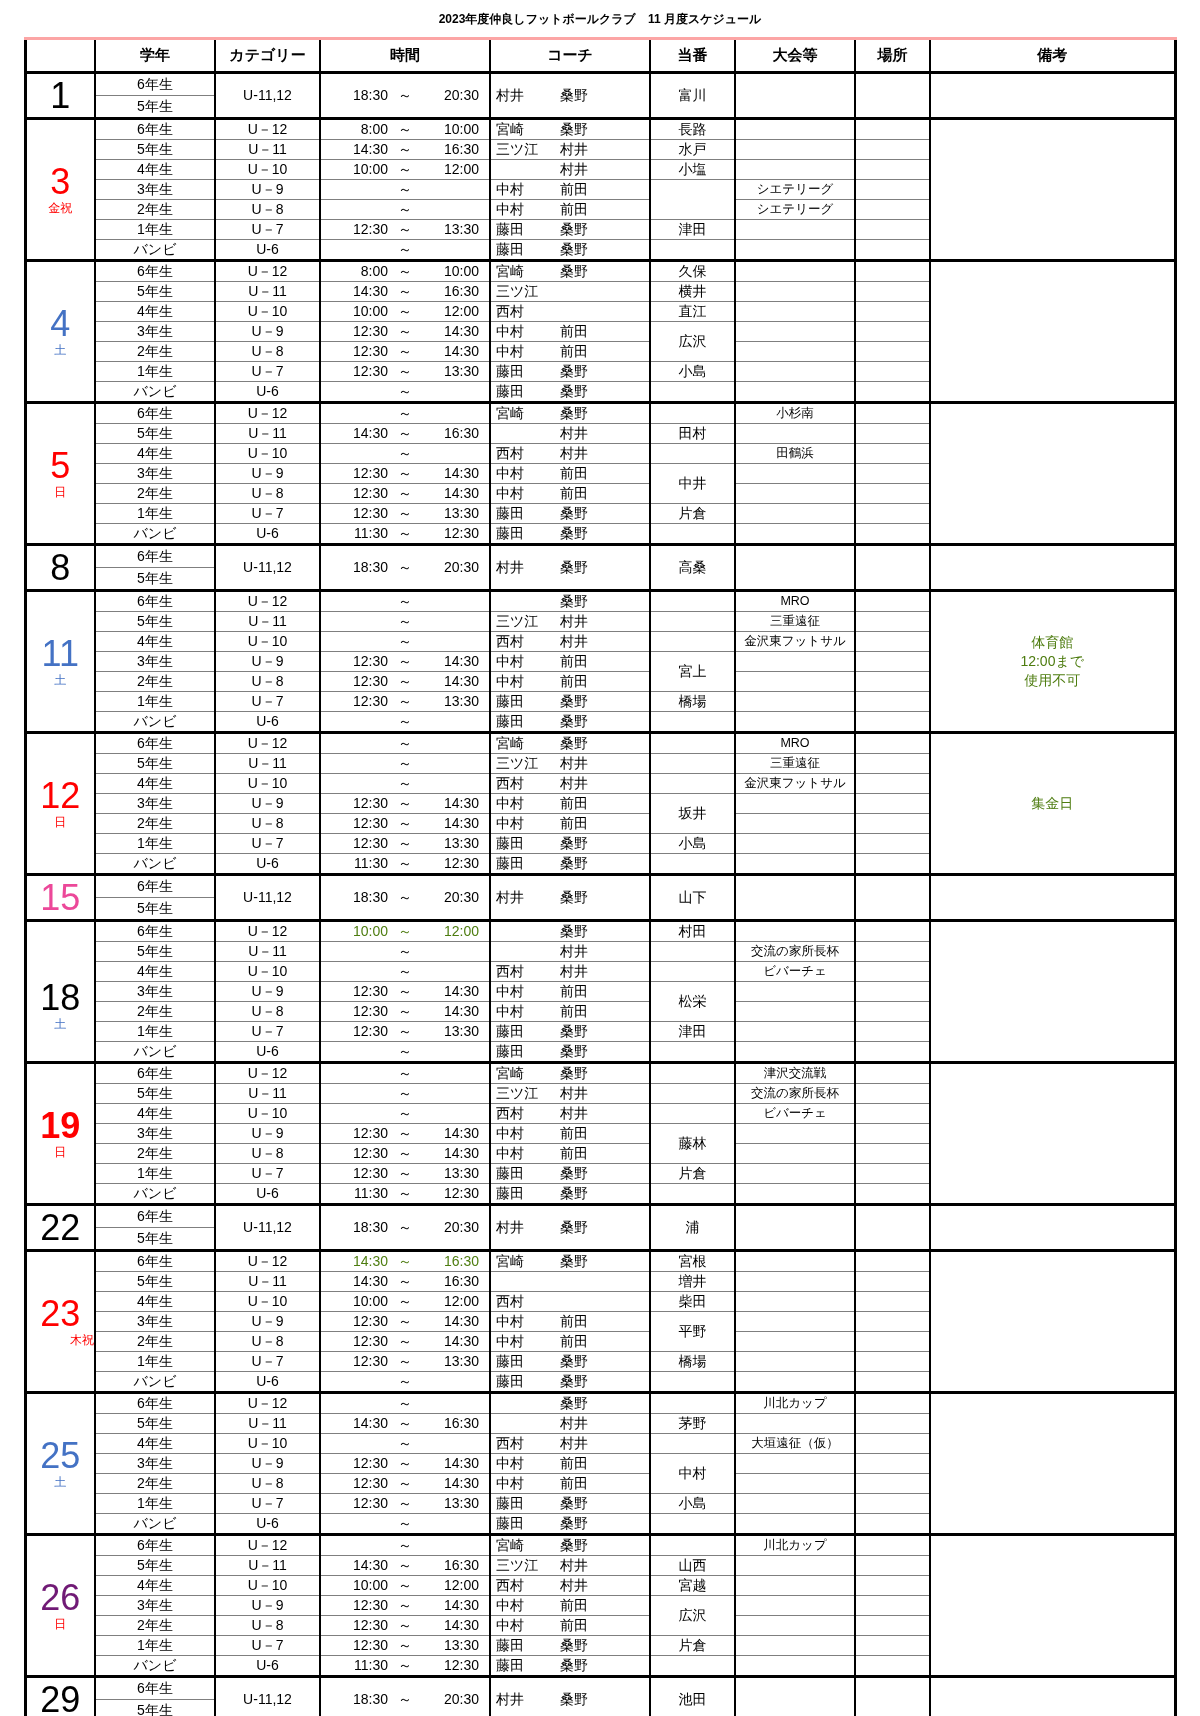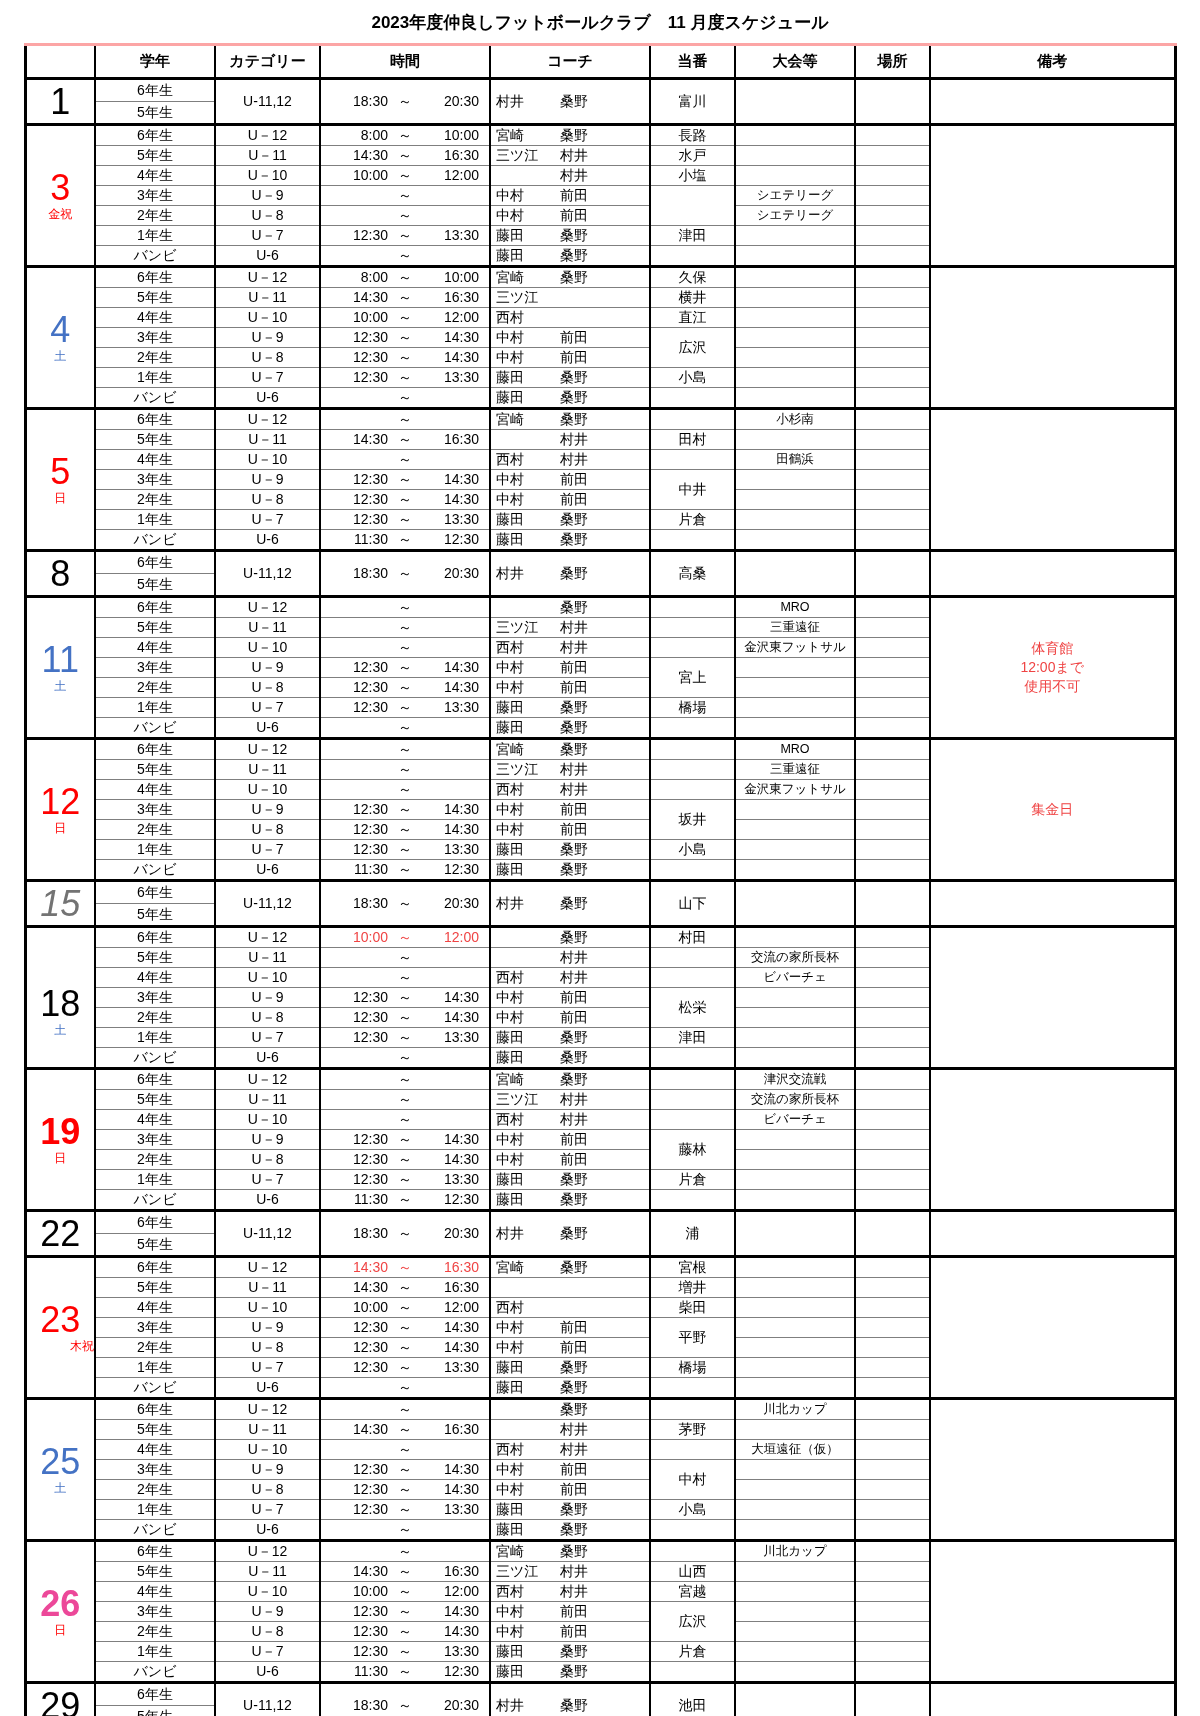--- a/index.html
+++ b/index.html
@@ -1,37 +1,37 @@
 <!DOCTYPE html>
 <html><head>
 <meta charset="utf-8">
 <style>
   html,body{margin:0;padding:0;background:#fff;}
   body{width:1200px;font-family:"Liberation Sans","DejaVu Sans",sans-serif;color:#000;}
-  .title{text-align:center;font-size:17px;font-weight:bold;padding:11px 0 9px;}
+  .title{text-align:center;font-size:12px;font-weight:bold;padding:11px 0 9px;}
   table{border-collapse:collapse;table-layout:fixed;margin:0 auto;border:3px solid #000;}
   th,td{padding:0;overflow:hidden;white-space:nowrap;
         border-left:2px solid #000;border-right:2px solid #000;
         border-top:1px solid #7f7f7f;border-bottom:1px solid #7f7f7f;}
   thead th{height:31px;font-size:15px;font-weight:bold;text-align:center;
         border-top:3px solid #fca5a5;border-bottom:3px solid #000;}
   tbody td{height:19px;font-size:14px;text-align:center;vertical-align:middle;line-height:1.05;}
   tr.nb>td{height:21px;}
   tr.blk>td{border-top:3px solid #000;}
   .dnum{font-size:36px;line-height:1;}
   .dsub{font-size:12px;margin-top:2px;}
   .twrap{display:flex;justify-content:center;align-items:center;}
   .t1,.t2{width:57px;text-align:right;}
   .tsep{width:34px;text-align:center;}
   .cwrap{display:flex;align-items:center;padding-left:5px;}
   .c1{width:64px;text-align:left;}
   .c2{flex:1;text-align:left;}
   td.event{font-size:12.5px;}
   td.note{font-size:14px;line-height:1.35;}
-  .red{color:#ef4444;}
+  .red{color:#4d7c0f;}
 </style>
 </head>
 <body>
 
 <div class="title">2023年度仲良しフットボールクラブ　11 月度スケジュール</div>
 
 <table>
   <colgroup>
     <col style="width:70px">
       <col style="width:120px">
@@ -832,21 +832,21 @@
             <span class="c1">藤田</span>
             <span class="c2">桑野</span>
           </div>
         </td>
         <td class="duty"></td>
         <td class="event"></td>
         <td class="place"></td>
       </tr>
       <tr class="blk nb">
         <td class="date" rowspan="2">
-          <div class="dnum" style="color: #737373; font-style: italic;">15</div>
+          <div class="dnum" style="color: #ec4899;">15</div>
         </td>
         <td class="grade">6年生</td>
         <td class="cat" rowspan="2">U-11,12</td>
         <td class="time" rowspan="2">
           <div class="twrap">
             <span class="t1">18:30</span>
             <span class="tsep">～</span>
             <span class="t2">20:30</span>
           </div>
         </td>
@@ -1462,21 +1462,21 @@
             <span class="c1">藤田</span>
             <span class="c2">桑野</span>
           </div>
         </td>
         <td class="duty"></td>
         <td class="event"></td>
         <td class="place"></td>
       </tr>
       <tr class="blk">
         <td class="date" rowspan="7">
-          <div class="dnum" style="color: #ec4899; font-weight: bold;">26</div>
+          <div class="dnum" style="color: #701a75;">26</div>
           <div class="dsub" style="color: rgb(255, 0, 0);">日</div>
         </td>
         <td class="grade">6年生</td>
         <td class="cat">U－12</td>
         <td class="time">
           <div class="twrap">
             <span class="t1"></span>
             <span class="tsep">～</span>
             <span class="t2"></span>
           </div>

